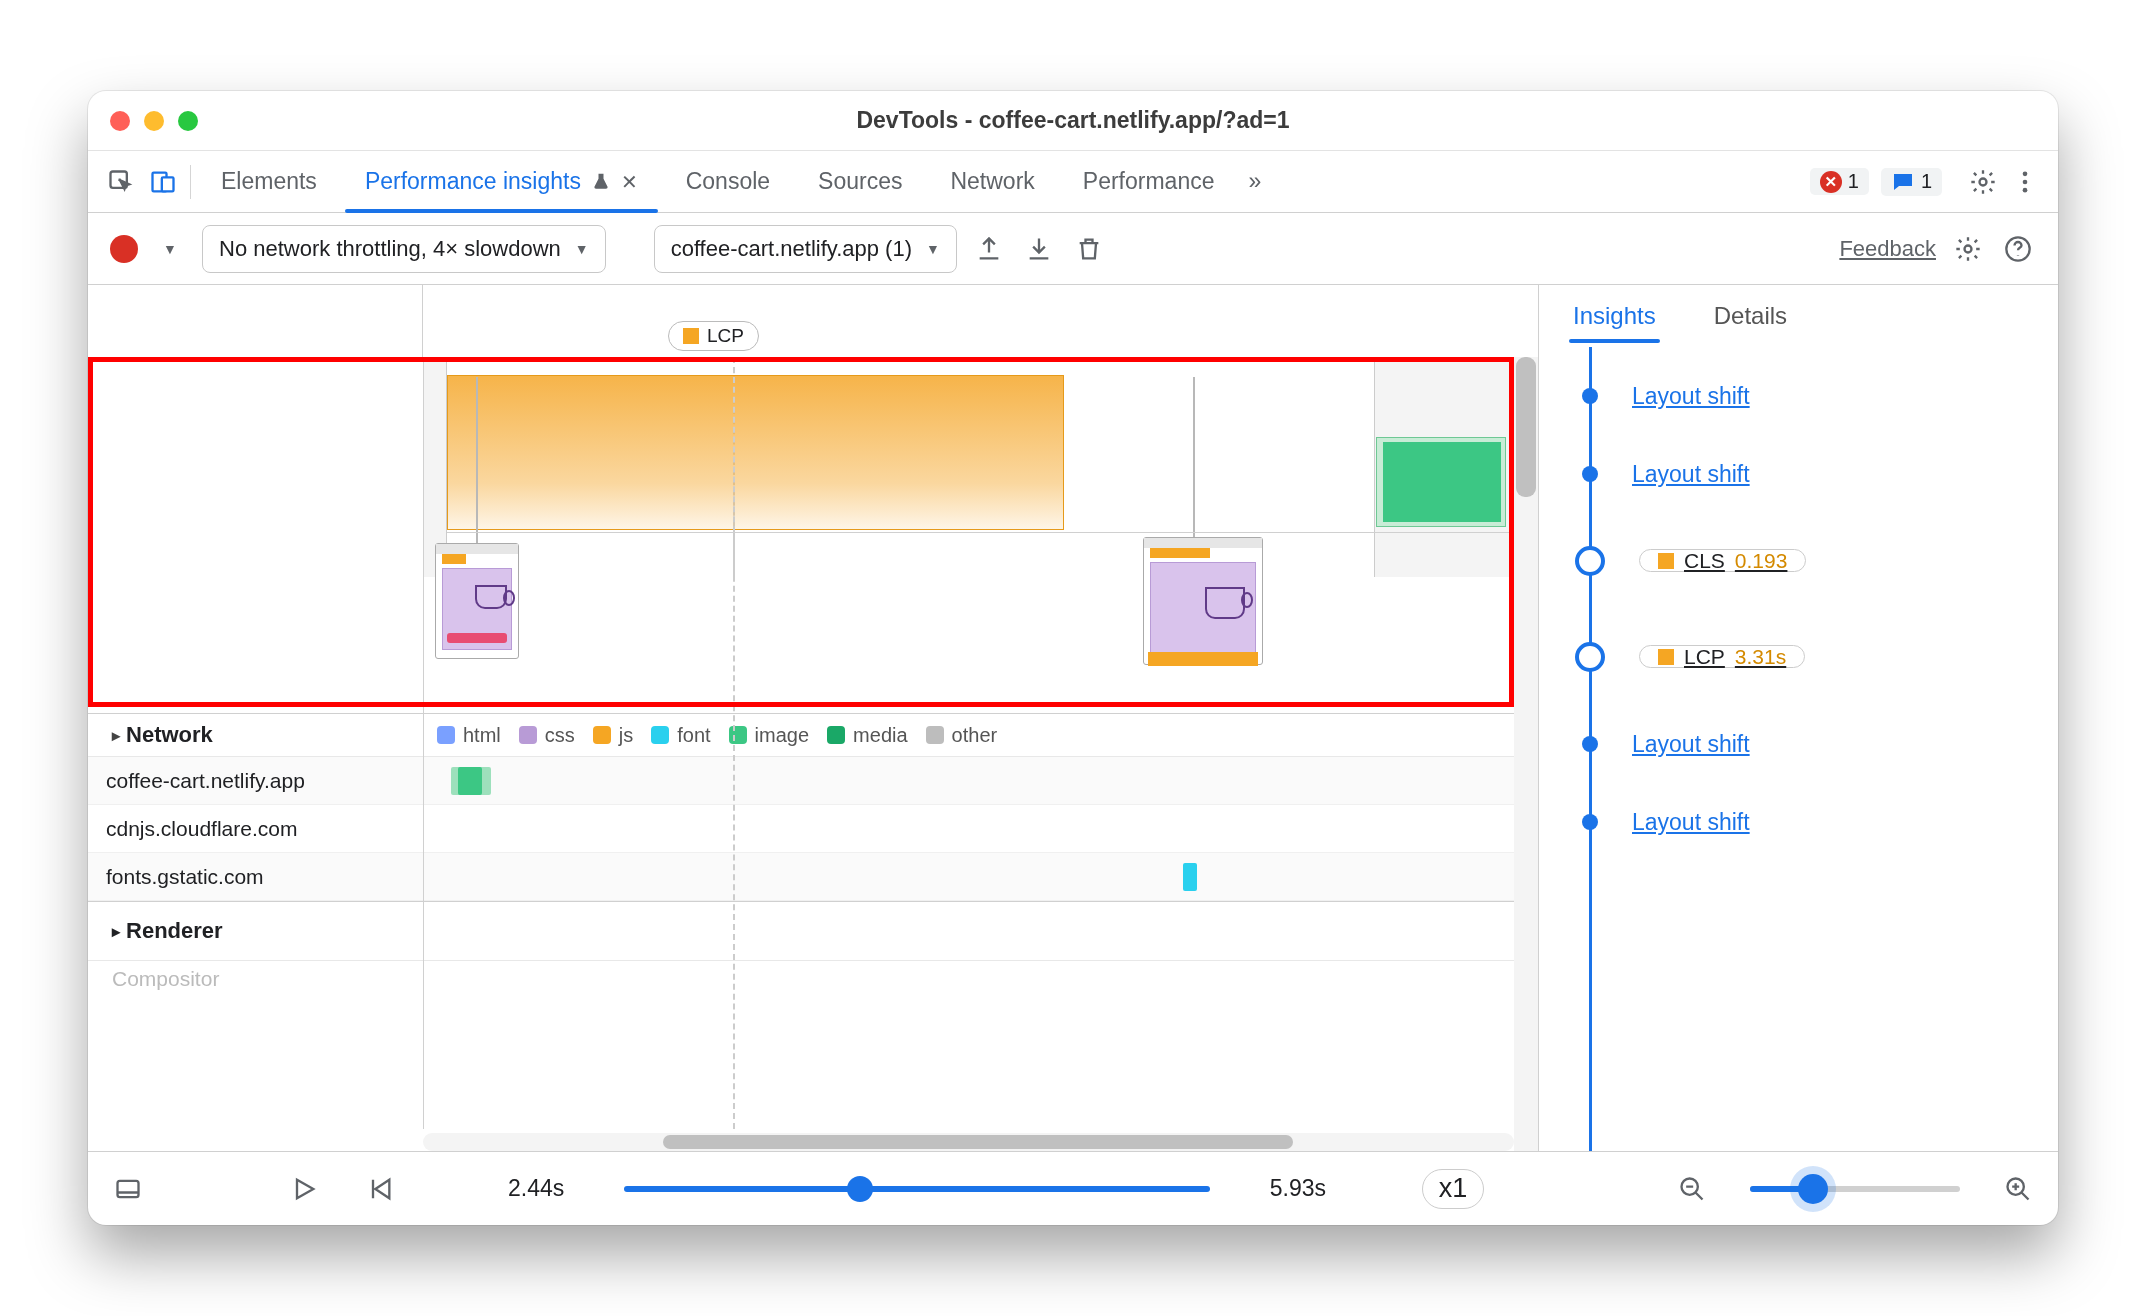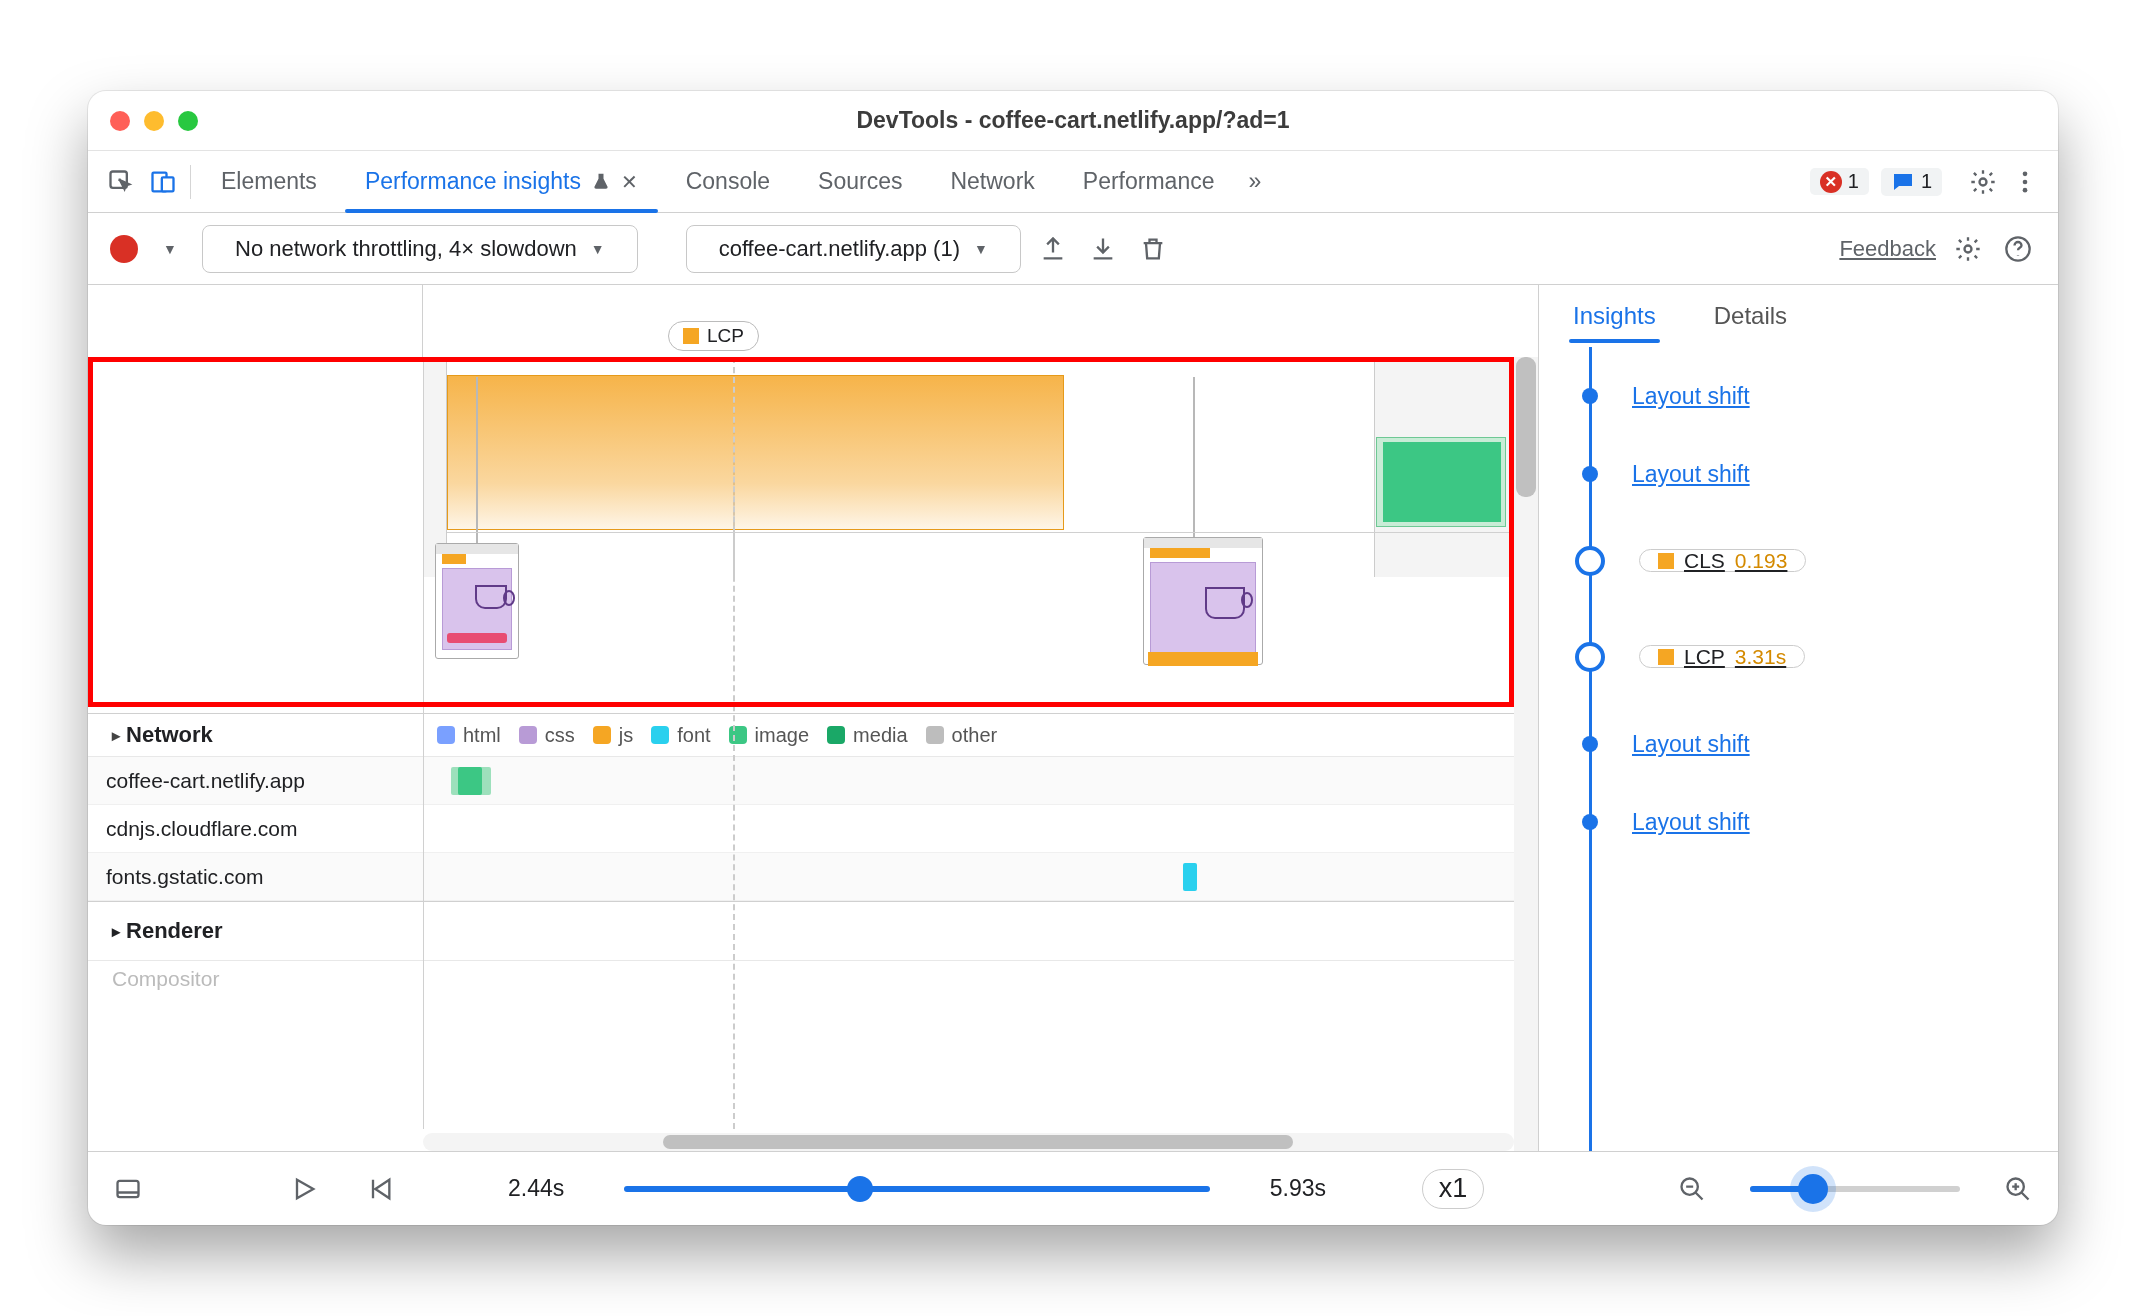--- a/index.html
+++ b/index.html
@@ -71,21 +71,21 @@
 .badge.err .circ { background: #d93025; }
 .badge.msg svg { fill: #1a73e8; }
 
 .toolbar {
   height: 72px; display: flex; align-items: center; padding: 0 22px 0 22px; gap: 14px;
   border-bottom: 1px solid #d0d0d0;
 }
 .record-dot { width: 28px; height: 28px; border-radius: 50%; background: #d93025; }
 .select {
   height: 48px; border: 1px solid #c8c8c8; border-radius: 8px; background: #fff;
-  display: flex; align-items: center; padding: 0 32px; font-size: 22px; gap: 14px; cursor: pointer;
+  display: flex; align-items: center; padding: 0 16px; font-size: 22px; gap: 14px; cursor: pointer;
 }
 .select .tri { color: #5f6368; font-size: 14px; }
 .tb-icon { width: 36px; height: 36px; display: flex; align-items: center; justify-content: center; color: #5f6368; cursor: pointer; }
 .tb-spacer { flex: 1; }
 .link { color: #5f6368; text-decoration: underline; font-size: 22px; cursor: pointer; }
 
 .main { flex: 1; display: flex; min-height: 0; position: relative; }
 .timeline { flex: 1; display: flex; flex-direction: column; min-width: 0; position: relative; overflow: hidden; }
 .sidebar { width: 520px; border-left: 1px solid #d0d0d0; display: flex; flex-direction: column; }
 

